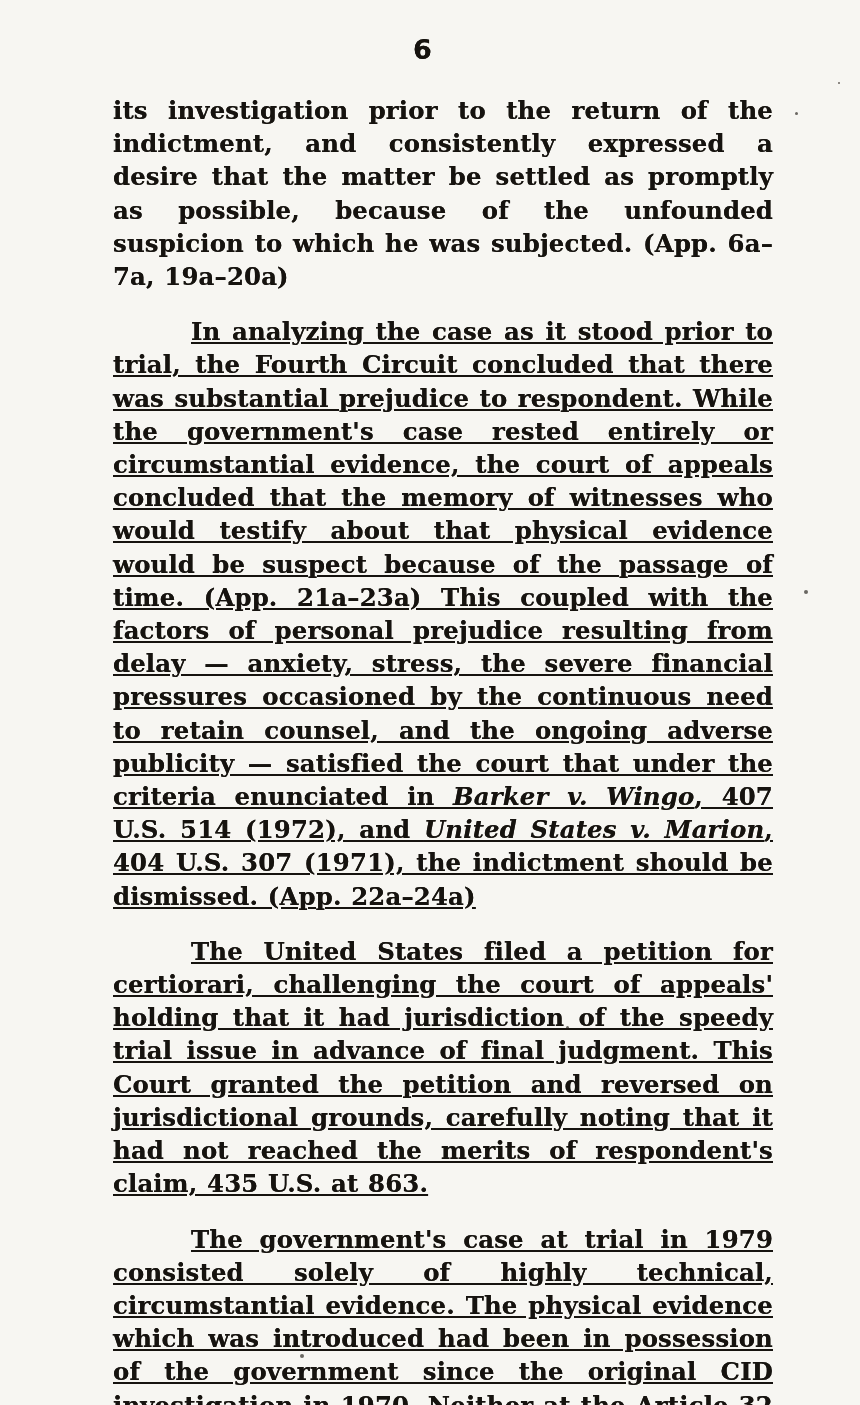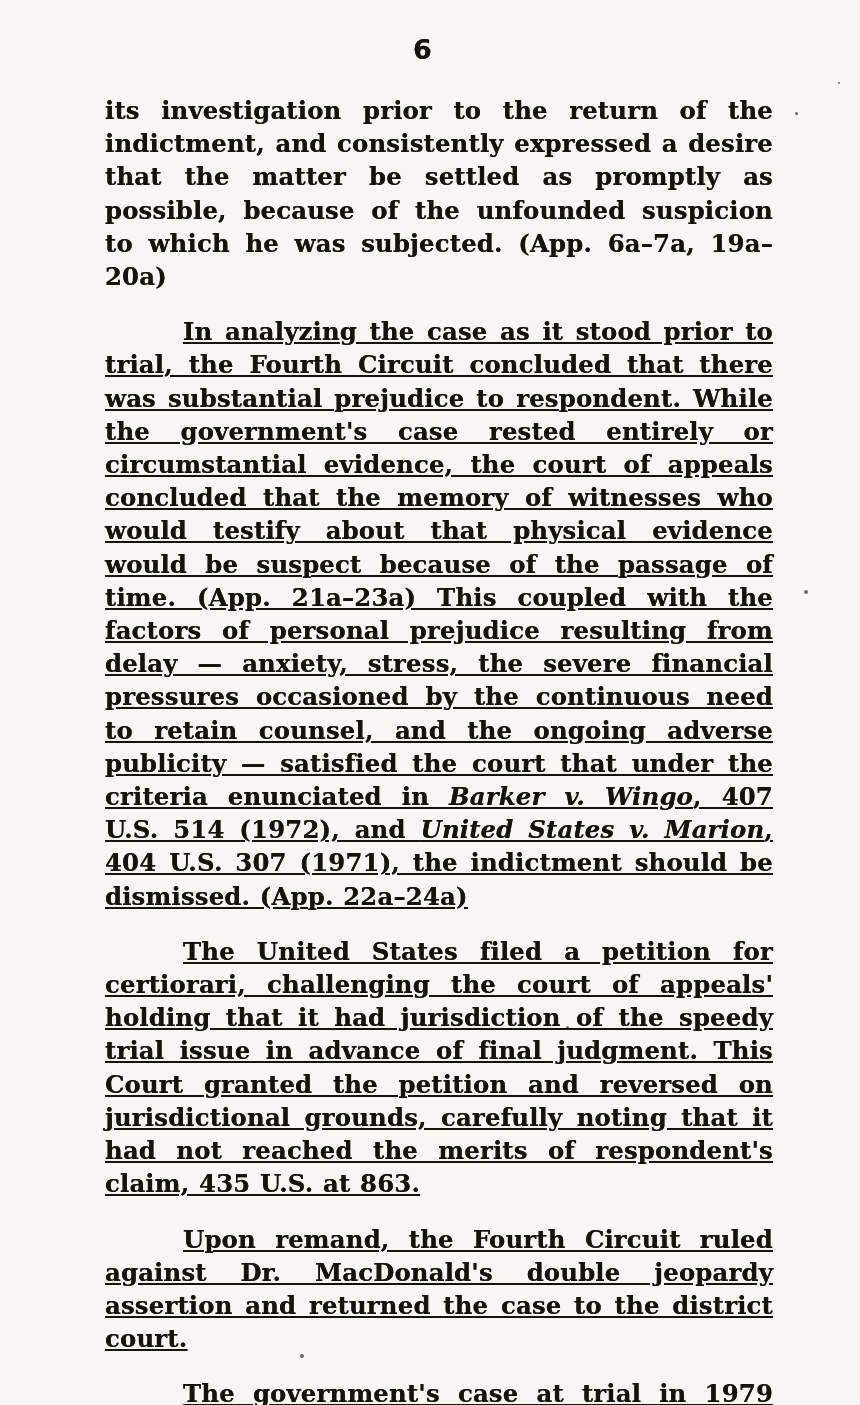--- a/index.html
+++ b/index.html
@@ -36,21 +36,21 @@
     width: 676px;
     font-size: 24.4px;
     line-height: 33.2px;
     font-weight: bold;
     text-align: justify;
     letter-spacing: 0.15px;
     word-spacing: 1px;
     text-shadow: 0 0 0.55px rgba(20, 17, 12, 0.85);
   }
   .text-block p {
-    margin: 0 0 22px 8px;
+    margin: 0 0 22px 16px;
   }
   .text-block p.indented {
     text-indent: 78px;
     text-decoration: underline;
   }
   .seg-italic {
     font-style: italic;
   }
   .speck {
     position: absolute;
@@ -60,21 +60,20 @@
 </style>
 </head>
 <body>
 
 <div class="page">
   <div class="page-number">6</div>
   <div class="text-block" id="text-block">
       <p><span class="seg-normal">its investigation prior to the return of the indictment, and consistently expressed a desire that the matter be settled as promptly as possible, because of the unfounded suspicion to which he was subjected. (App. 6a–7a, 19a–20a)</span></p>
       <p class="indented"><span class="seg-normal">In analyzing the case as it stood prior to trial, the Fourth Circuit concluded that there was substantial prejudice to respondent. While the government's case rested entirely or circumstantial evidence, the court of appeals concluded that the memory of witnesses who would testify about that physical evidence would be suspect because of the passage of time. (App. 21a–23a) This coupled with the factors of personal prejudice resulting from delay — anxiety, stress, the severe financial pressures occasioned by the continuous need to retain counsel, and the ongoing adverse publicity — satisfied the court that under the criteria enunciated in </span><span class="seg-italic">Barker v. Wingo</span><span class="seg-normal">, 407 U.S. 514 (1972), and </span><span class="seg-italic">United States v. Marion</span><span class="seg-normal">, 404 U.S. 307 (1971), the indictment should be dismissed. (App. 22a–24a)</span></p>
       <p class="indented"><span class="seg-normal">The United States filed a petition for certiorari, challenging the court of appeals' holding that it had jurisdiction of the speedy trial issue in advance of final judgment. This Court granted the petition and reversed on jurisdictional grounds, carefully noting that it had not reached the merits of respondent's claim, 435 U.S. at 863.</span></p>
-      <p class="indented"><span class="seg-normal">Upon remand, the Fourth Circuit ruled against Dr. MacDonald's double jeopardy assertion and returned the case to the district court.</span></p>
       <p class="indented"><span class="seg-normal">The government's case at trial in 1979 consisted solely of highly technical, circumstantial evidence. The physical evidence which was introduced had been in possession of the government since the original CID investigation in 1970. Neither at the Article 32 Investigation, nor at trial, did the government purport to show any motive for the respondent to have committed the crimes.</span></p>
     </div>
 <div class="speck" style="left: 795px; top: 112px; width: 3px; height: 3px;"></div>
     <div class="speck" style="left: 838px; top: 82px; width: 2px; height: 2px;"></div>
     <div class="speck" style="left: 804px; top: 590px; width: 4px; height: 4px;"></div>
     <div class="speck" style="left: 566px; top: 1026px; width: 3px; height: 3px;"></div>
     <div class="speck" style="left: 300px; top: 1354px; width: 4px; height: 4px;"></div>
   </div>
 
 </body></html>

